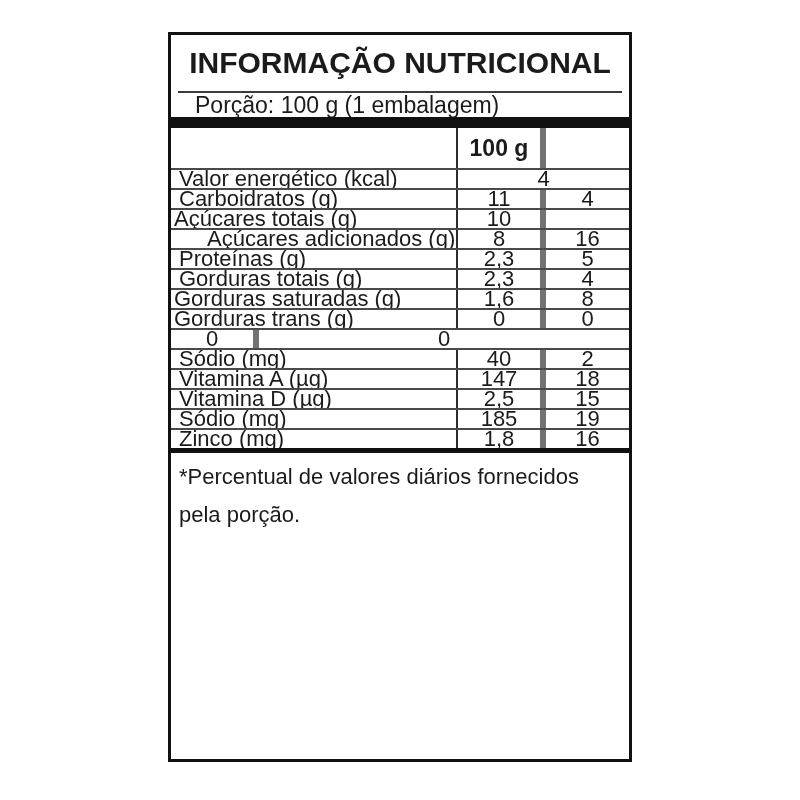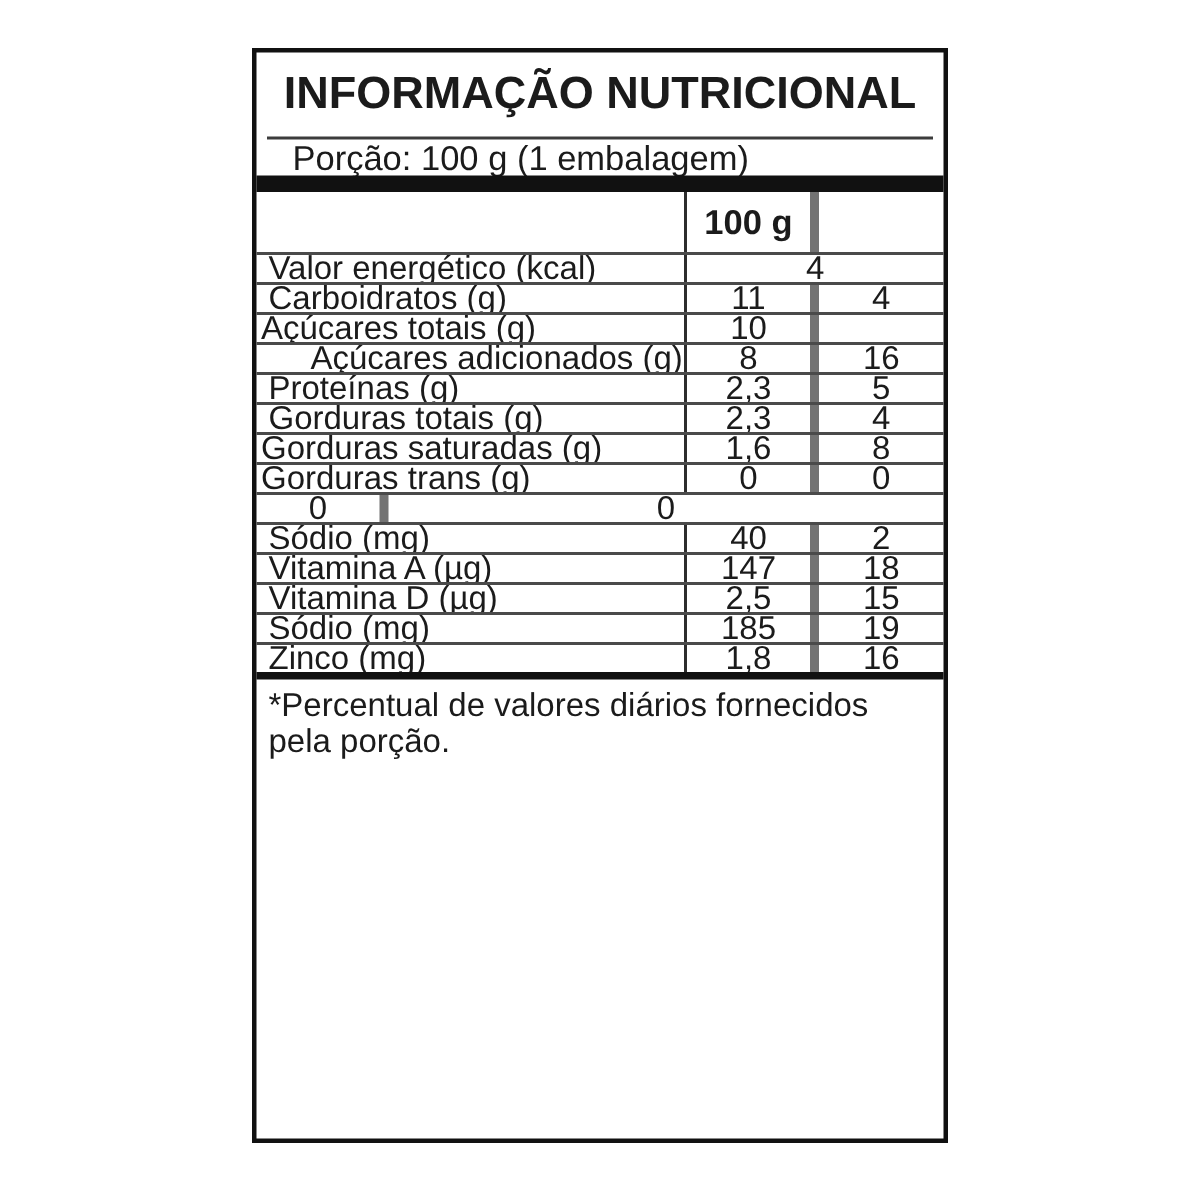--- a/index.html
+++ b/index.html
@@ -95,21 +95,21 @@
   .indent-1 .label { padding-left: 3px; }
   .indent-2 .label { padding-left: 36px; }
   .thick-rule {
     height: 5px;
     background: #111111;
   }
   .footer {
     flex: 1;
     padding: 5px 22px 0 8px;
     font-size: 22px;
-    line-height: 24px;
+    line-height: 38px;
     max-width: 425px;
   }
 </style>
 </head>
 <body>
 
 <div class="canvas">
   <div class="panel">
 
     <div class="title">INFORMAÇÃO NUTRICIONAL</div>

